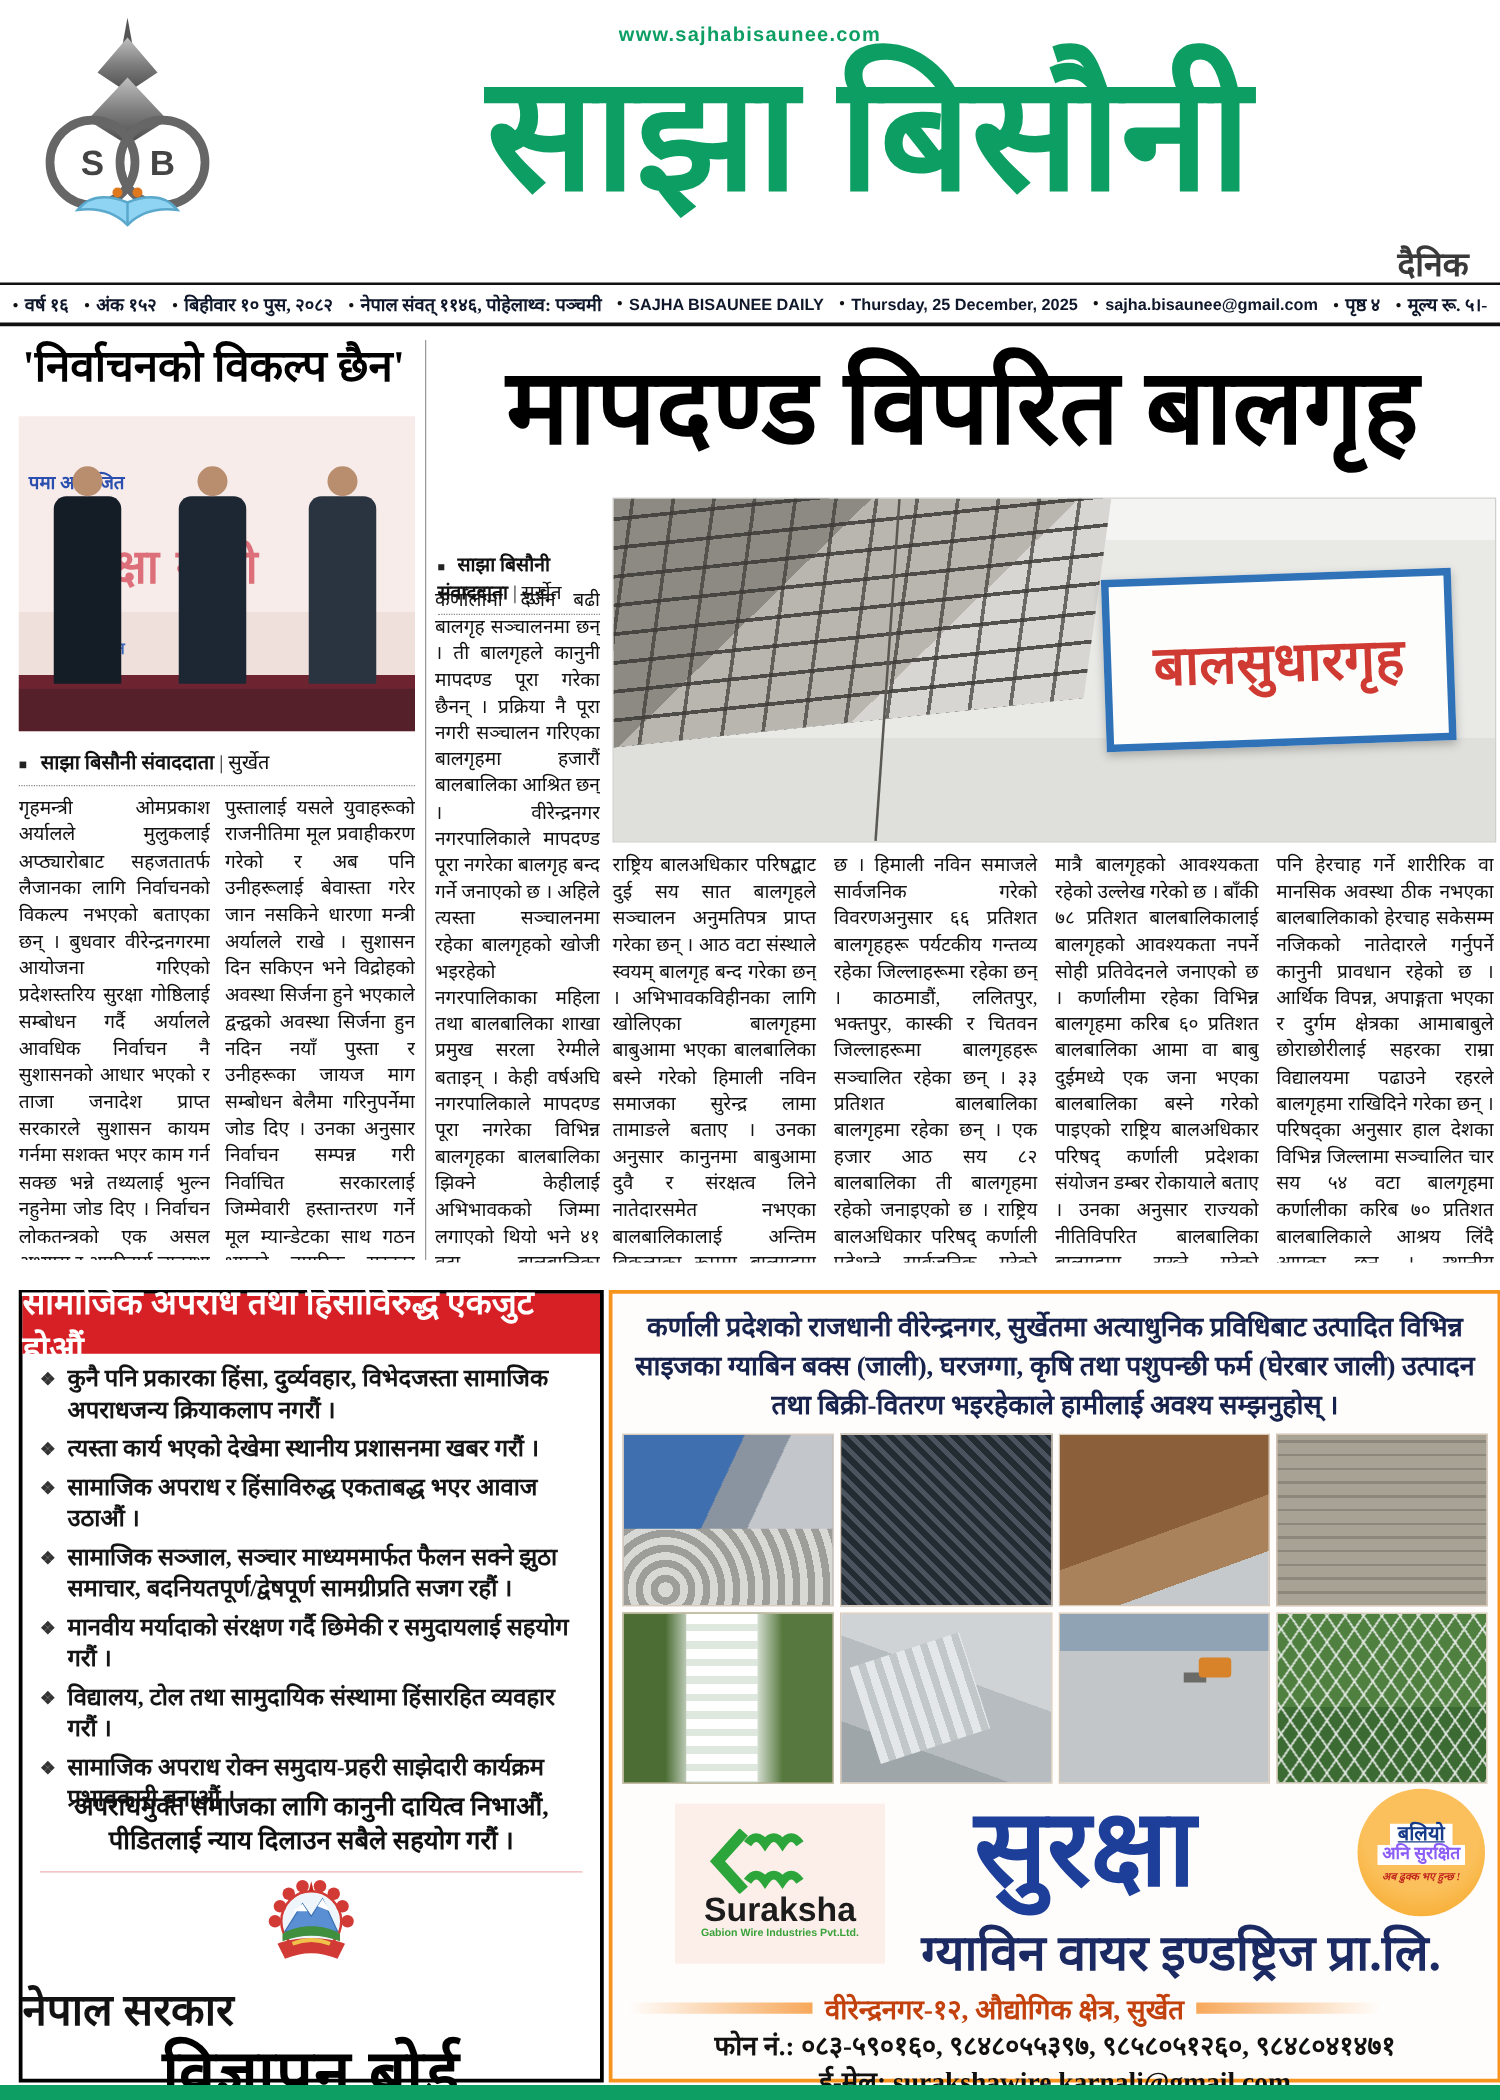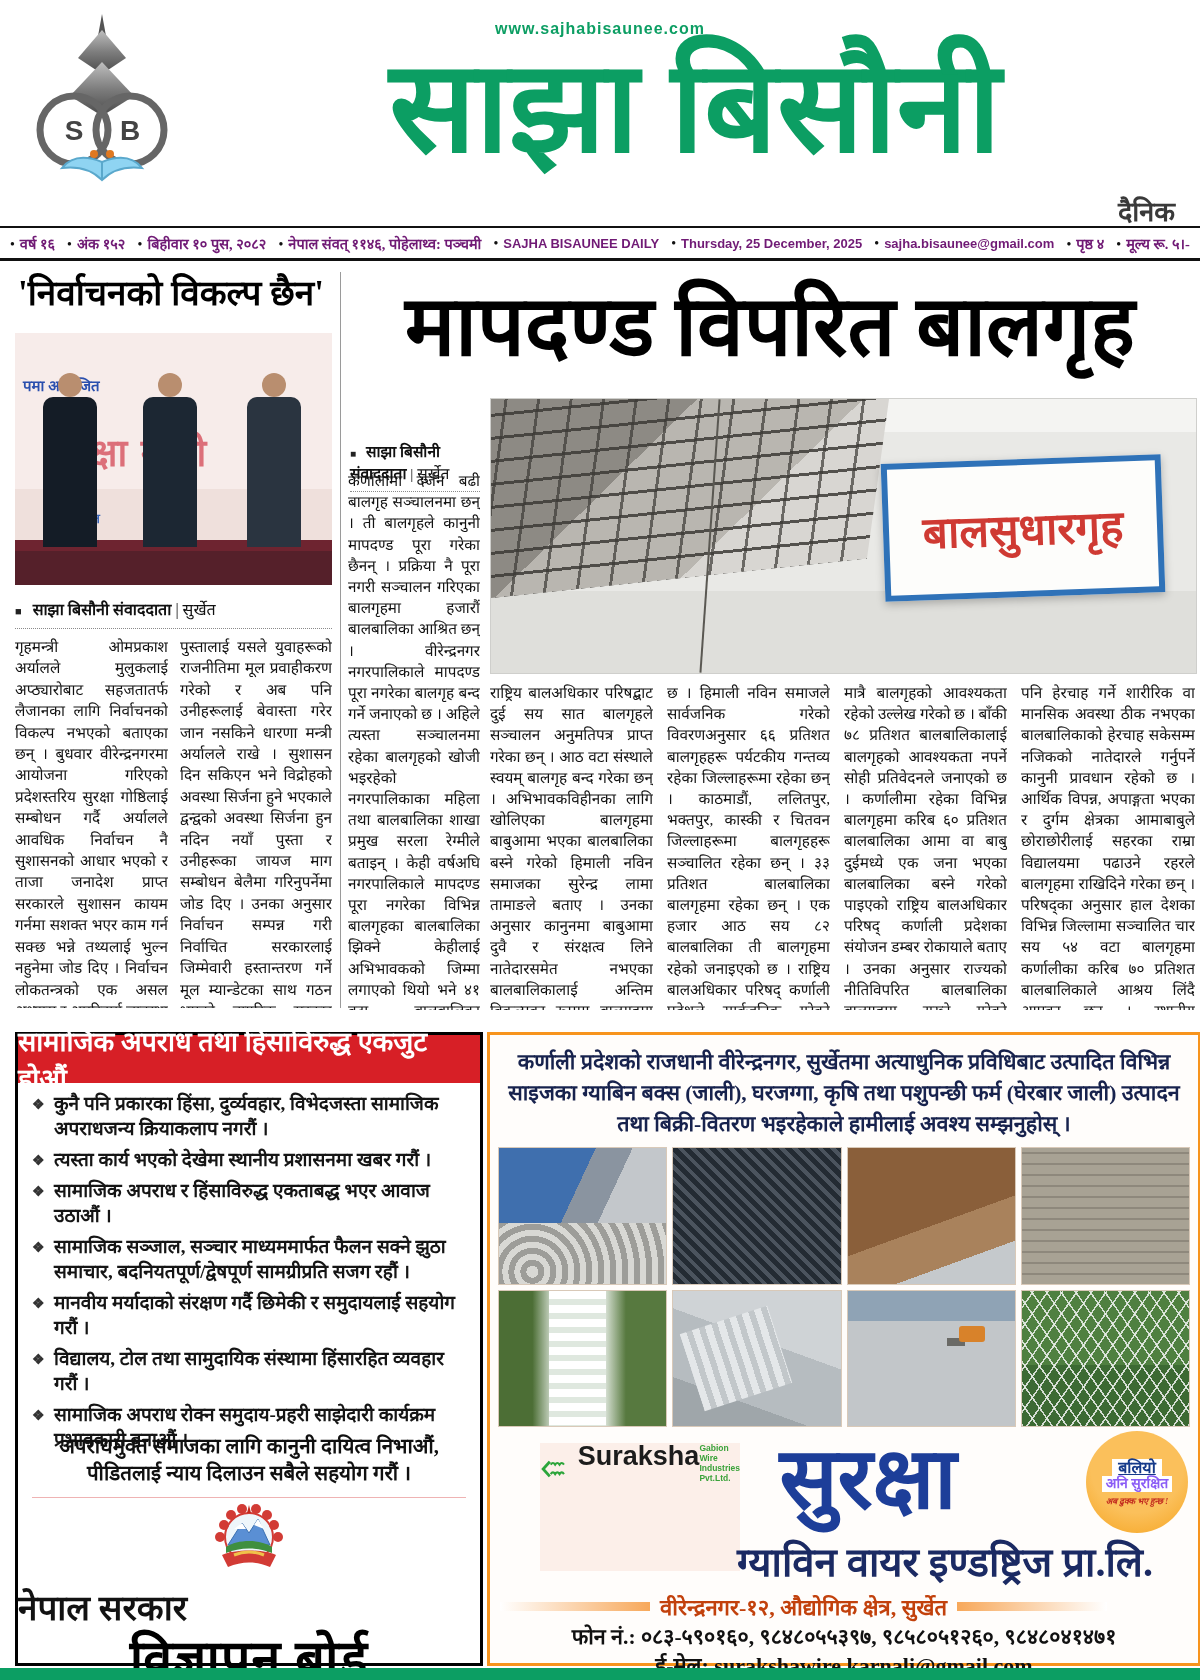--- a/index.html
+++ b/index.html
@@ -13,21 +13,21 @@
   .masthead-title{left:200px;right:10px;top:28px;height:170px;text-align:center;color:#0c9e63;
                   font-family:"Liberation Serif", serif;font-weight:bold;font-size:128px;line-height:160px;
                   white-space:nowrap;}
   .masthead-sub{right:25px;top:192px;color:#3a3a3a;font-size:27px;font-weight:bold;}
   .logo-box{left:22px;top:12px;width:160px;height:185px;}
 
   
   .rule-top{left:0;top:226px;width:1200px;height:2px;background:#111;}
   .rule-bot{left:0;top:258px;width:1200px;height:3px;background:#111;}
   .infobar{left:10px;right:10px;top:231px;height:24px;display:flex;align-items:center;
-           justify-content:space-between;font-size:14.5px;font-weight:bold;color:#701a75;
+           justify-content:space-between;font-size:14.5px;font-weight:bold;color:#0f172a;
            font-family:"Liberation Serif", serif;white-space:nowrap;}
   .info-item::before{content:"●";font-size:8px;vertical-align:3px;margin-right:5px;color:#111;}
   .info-latin{font-family:"Liberation Sans", sans-serif;font-size:13px;}
 
   
   .v-divider{left:340px;top:272px;width:1px;height:736px;background:#9a9a9a;}
   .left-headline{left:10px;width:322px;top:274px;text-align:center;font-size:35px;font-weight:bold;
                  line-height:40px;color:#000;}
   .left-photo{left:15px;top:333px;width:317px;height:252px;background:linear-gradient(180deg,#f7ecea 0 62%,#efe0dc 62% 82%,#6e2430 82%);overflow:hidden;}
   .banner-t1{left:8px;top:42px;color:#2a4fae;font-size:15px;font-weight:bold;}
@@ -101,22 +101,22 @@
              background:repeating-linear-gradient(180deg,#ffffff 0 8px,#dfe8df 8px 14px);}
   .g6{background:linear-gradient(200deg,#cfd3d6 0 40%,#b6bcc0 40% 75%,#9fa6aa 75%);}
   .g6::after{content:"";position:absolute;left:10%;top:20%;width:55%;height:60%;transform:rotate(-18deg);
              background:repeating-linear-gradient(90deg,#e4e7e9 0 7px,#c2c7ca 7px 13px);}
   .g7{background:linear-gradient(180deg,#8fa3b5 0 22%,#c2c6c9 22% 100%);}
   .g7::after{content:"";position:absolute;right:18%;top:26%;width:26px;height:16px;background:#d8822a;border-radius:3px;
              box-shadow:-16px 8px 0 -4px #6a6a66;}
   .g8{background:repeating-linear-gradient(55deg,rgba(230,235,230,.9) 0 1.5px,transparent 1.5px 12px),
                  repeating-linear-gradient(-55deg,rgba(230,235,230,.9) 0 1.5px,transparent 1.5px 12px),
                  linear-gradient(180deg,#4f8040 0 55%,#3c6a33 55%);}
-  .sur-logo-box{left:50px;top:408px;width:200px;height:128px;background:#fcefe9;display:flex;flex-direction:row;
-                align-items:flex-start;justify-content:center;}
+  .sur-logo-box{left:50px;top:408px;width:168px;height:128px;background:#fcefe9;display:flex;flex-direction:column;
+                align-items:center;justify-content:center;}
   .sur-logo-name{font:bold 27px "Liberation Sans", sans-serif;color:#1c1c1c;line-height:26px;}
   .sur-logo-sub{font:bold 8.5px "Liberation Sans", sans-serif;color:#3aa23a;}
   .sur-brand{left:228px;top:392px;width:300px;text-align:center;color:#1d3e99;font-size:86px;font-weight:900;line-height:104px;white-space:nowrap;}
   .sur-badge{left:596px;top:396px;width:102px;height:102px;border-radius:50%;
              background:radial-gradient(circle at 50% 35%,#fbc05b 0 55%,#f5a31f 100%);
              display:flex;flex-direction:column;align-items:center;justify-content:center;text-align:center;}
   .badge-l1{color:#153a8a;font-size:16px;font-weight:bold;line-height:17px;background:#fff;padding:0 6px;text-decoration:underline;}
   .badge-l2{color:#8b5cf6;font-size:14px;font-weight:bold;line-height:16px;background:#fff;padding:0 4px;}
   .badge-l3{color:#c22a1f;font-size:8.5px;font-weight:bold;margin-top:3px;font-style:italic;}
   .sur-company{left:210px;top:498px;width:490px;text-align:center;color:#1b2a63;font-size:40px;font-weight:900;white-space:nowrap;}

